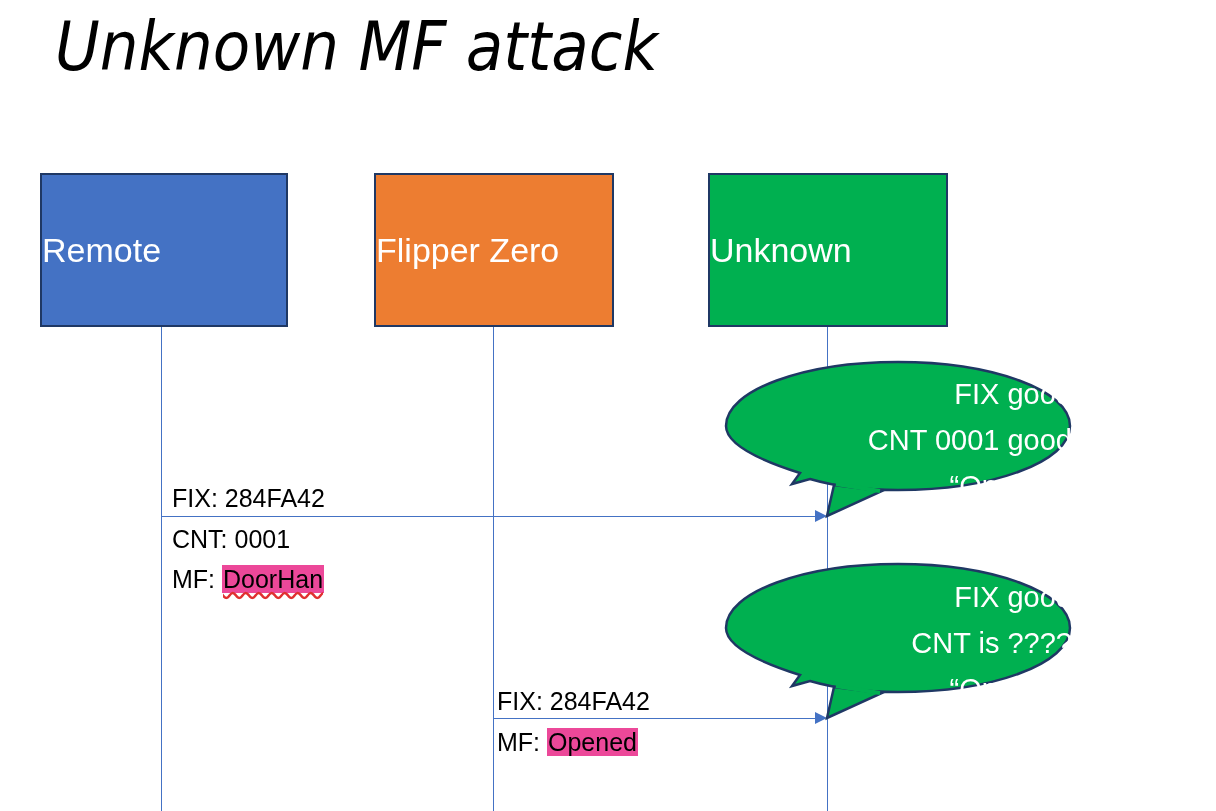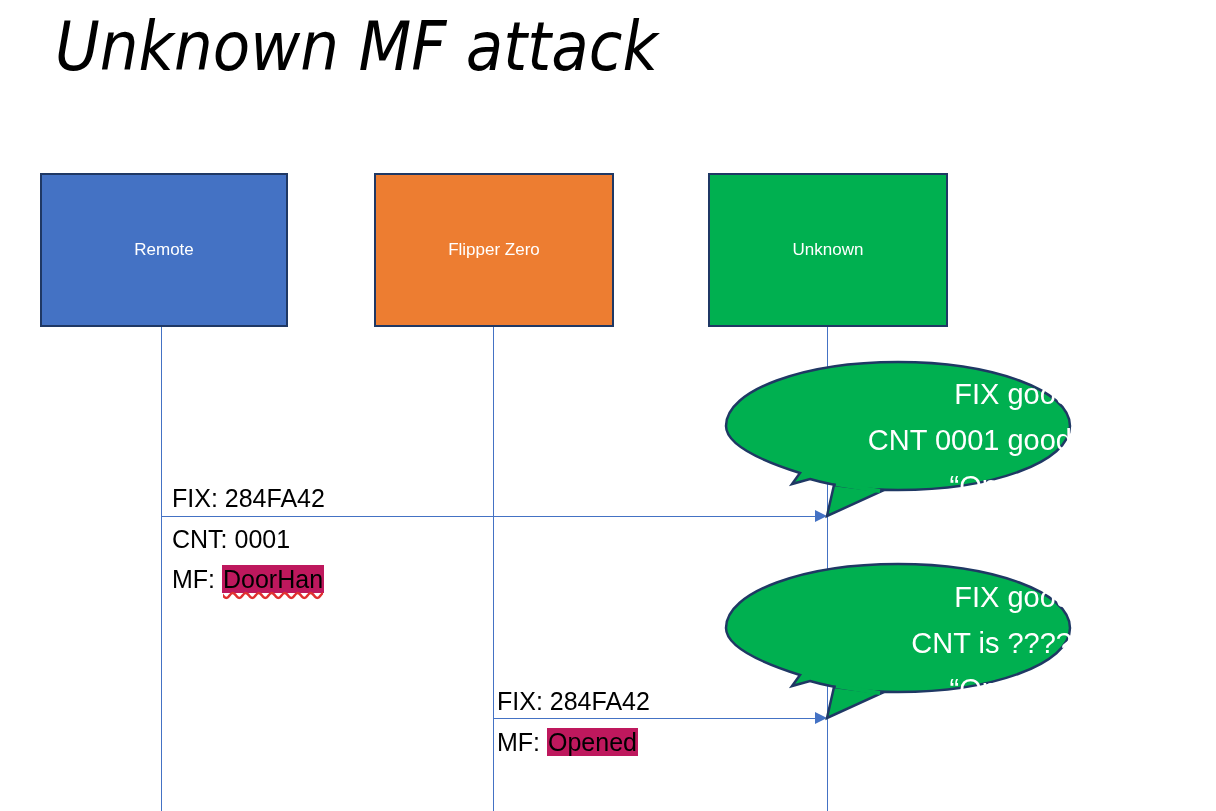--- a/index.html
+++ b/index.html
@@ -48,23 +48,23 @@
 
   
   .actor-box {
     position: absolute;
     top: 173px;
     height: 154px;
     border: 2px solid #1F3864;
     box-sizing: border-box;
     display: flex;
     align-items: center;
-    justify-content: center;
+    justify-content: flex-start;
     color: #ffffff;
-    font-size: 17px;
+    font-size: 34px;
     font-weight: 400;
     font-family: "Liberation Sans", sans-serif;
   }
   #actor-remote   { left: 40px;  width: 248px; background: #4472C4; }
   #actor-flipper  { left: 374px; width: 240px; background: #ED7D31; }
   #actor-receiver { left: 708px; width: 240px; background: #00B050; }
 
   
   .msg-arrow-line {
     position: absolute;
@@ -92,21 +92,21 @@
     white-space: nowrap;
     line-height: 1.6;
     font-family: "Liberation Sans", sans-serif;
   }
   #msg1-top   { left: 172px; top: 478px; }
   #msg1-bot   { left: 172px; top: 519px; }
   #msg2-top   { left: 497px; top: 681px; }
   #msg2-bot   { left: 497px; top: 722px; }
 
   .hl {
-    background: #be185d;
+    background: #ec4899;
     padding: 0 1px;
   }
   .sq {
     text-decoration: underline wavy #E03030;
     text-decoration-skip-ink: none;
     text-underline-offset: 3px;
   }
   .msg-line { display: block; }
 
   

